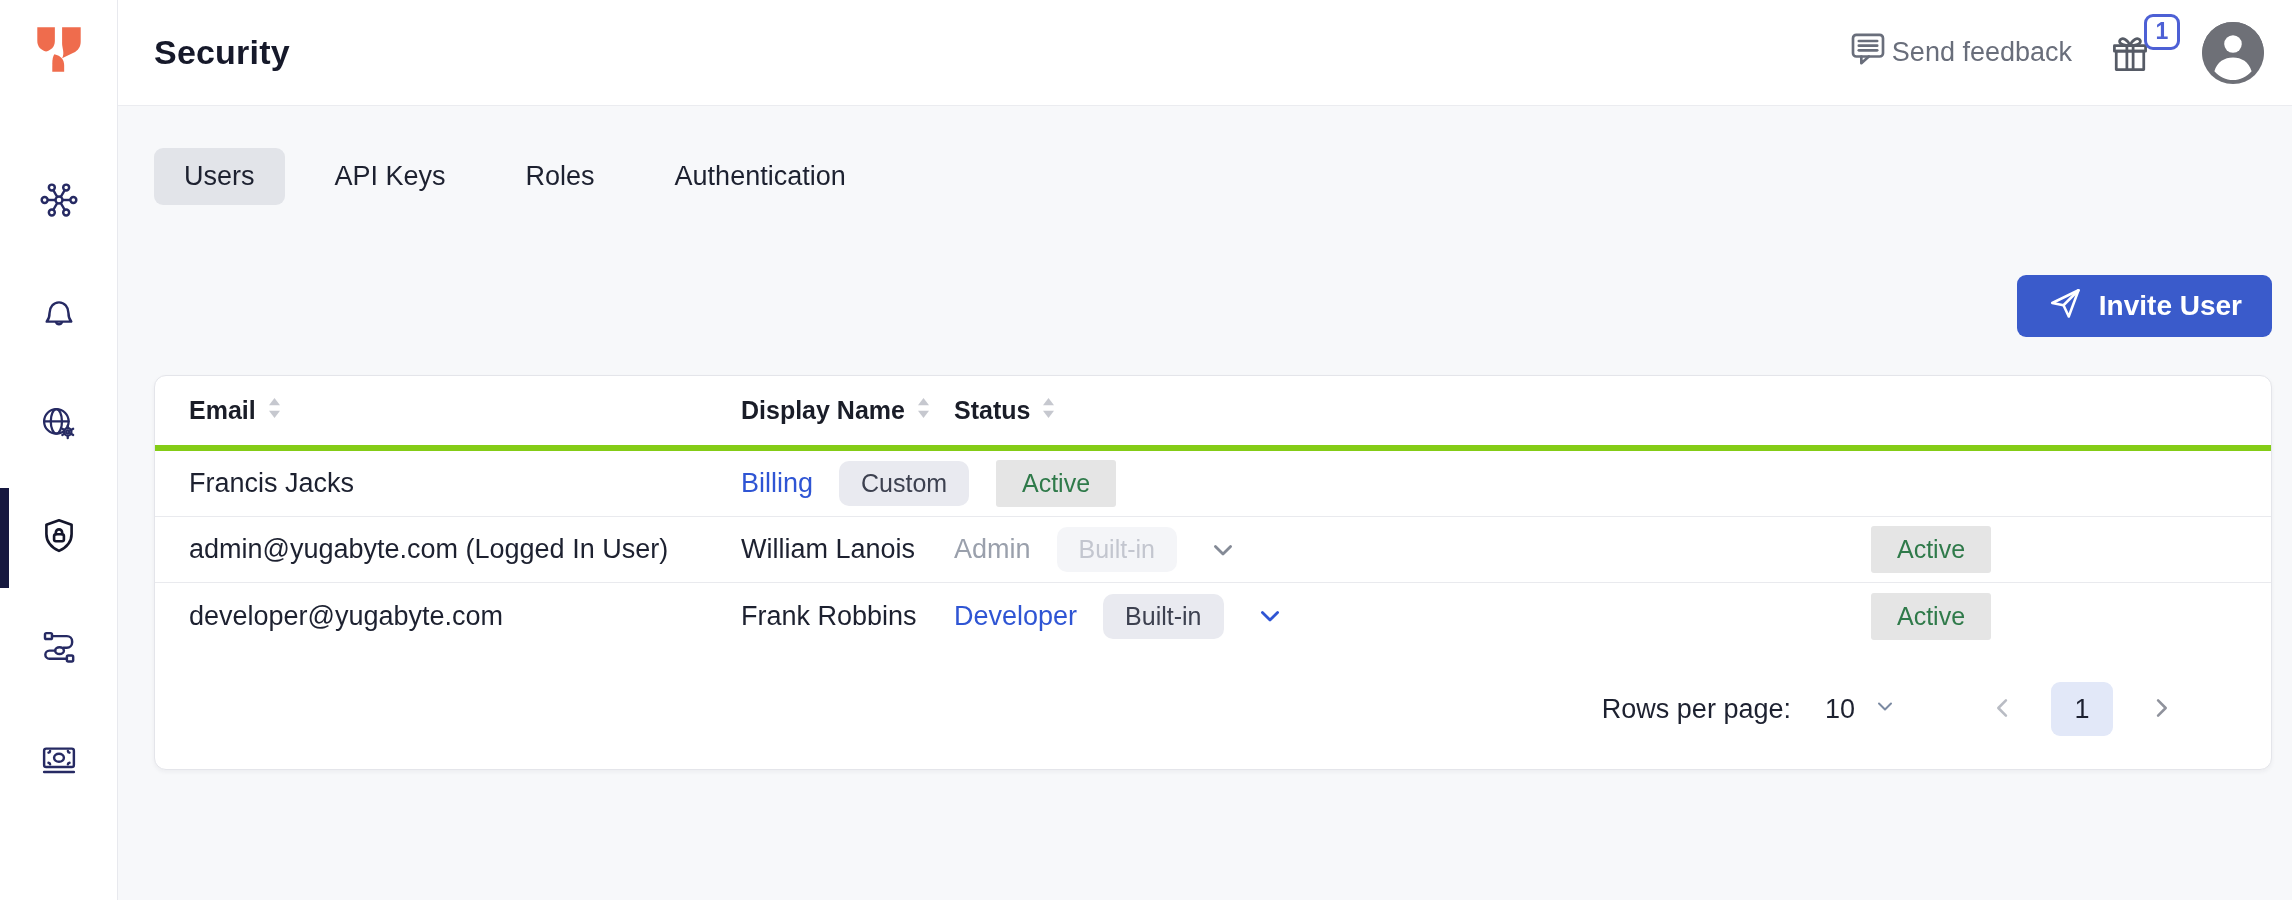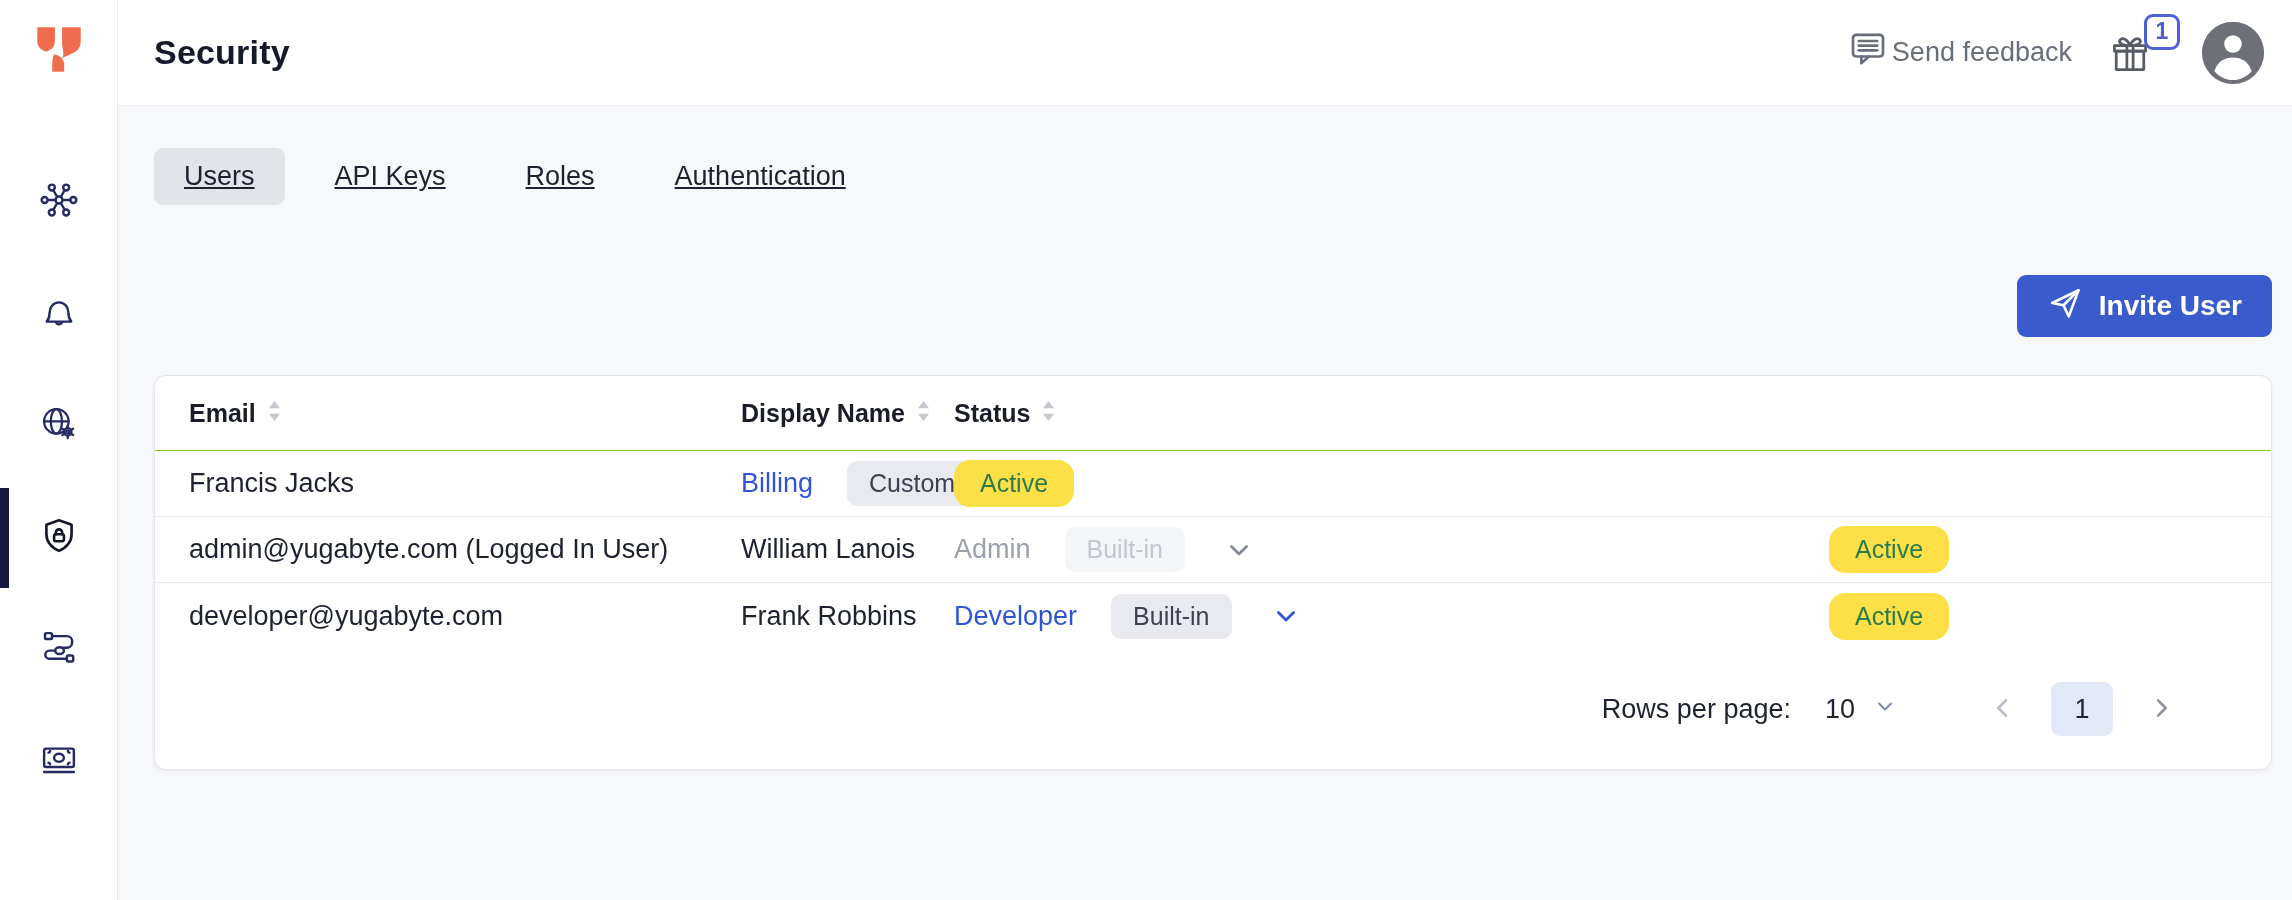--- a/index.html
+++ b/index.html
@@ -32,45 +32,45 @@
 
   .tabsbar { background:#fff; border-bottom:1px solid #e9eaee; padding:0 28px 0 36px; }
   .tabs { display:flex; gap:66px; }
   .tab { position:relative; height:113px; display:flex; align-items:center; font-size:27px; color:#1d2130; cursor:pointer; }
   .tab.active::after { content:""; position:absolute; left:0; right:0; bottom:-1px; height:6px; background:#16183f; border-radius:1px; }
 
   .content { flex:1; background:#f7f8fa; padding:0 20px 0 36px; }
 
   
   .pills { margin-top:42px; display:flex; gap:20px; }
-  .pill { font-size:27px; color:#1d2130; background:transparent; border:none; font-family:inherit; padding:13px 30px; border-radius:9px; cursor:pointer;text-decoration:underline; }
+  .pill { font-size:27px; color:#1d2130; background:transparent; border:none; font-family:inherit; padding:13px 30px; border-radius:9px; cursor:pointer; }
   .pill.active { background:#e2e4e9; }
 
   
   .actions { margin-top:70px; display:flex; justify-content:flex-end; }
   .invite { display:flex; align-items:center; gap:16px; background:#3a5bcb; color:#fff; border:none; border-radius:9px; height:62px; padding:0 30px; font-family:inherit; font-size:28px; font-weight:700; cursor:pointer; }
   .invite svg { width:36px; height:36px; }
 
   
   .card { margin-top:38px; background:#fff; border:1px solid #e4e5ea; border-radius:12px; box-shadow:0 2px 4px rgba(30,34,60,0.05); overflow:hidden; }
   .grid-row { display:grid; grid-template-columns:552px 213px 875px 1fr; align-items:center; padding-left:34px; }
-  .thead { height:75px; border-bottom:1px solid #84cc16; }
+  .thead { height:75px; border-bottom:6px solid #84cc16; }
   .th { display:flex; align-items:center; gap:12px; font-size:25px; font-weight:700; color:#1a1d28; cursor:pointer; }
   .th svg { flex-shrink:0; }
   .trow { height:66px; font-size:27px; color:#1d2130; }
   .trow:not(:last-child) { border-bottom:1px solid #e9eaee; }
-  .role-cell { display:flex; align-items:center; gap:34px; }
+  .role-cell { display:flex; align-items:center; gap:26px; }
   .role-link { font-size:27px; color:#2f55d4; background:none; border:none; font-family:inherit; cursor:pointer; padding:0; }
   .trow.disabled .role-link { color:#9aa0ac; cursor:default; }
   .role-badge { font-size:25px; color:#3d4150; background:#e9eaf0; border-radius:10px; padding:8px 22px; }
   .trow.disabled .role-badge { color:#c3c6cf; background:#f4f5f8; }
   .role-chevron { background:none; border:none; cursor:pointer; color:#2f55d4; display:flex; align-items:center; padding:0; margin-left:6px; }
   .trow.disabled .role-chevron { color:#848a96; cursor:default; }
   .role-chevron svg { width:28px; height:28px; }
-  .status-badge { display:inline-block; font-size:25px; color:#2f7a4a; background:#fde047; border-radius:16px; padding:9px 26px; }
+  .status-badge { display:inline-block; font-size:25px; color:#2f7a4a; background:#e5e5e5; border-radius:3px; padding:9px 26px;margin-left:42px; }
 
   
   .pagination { height:120px; display:flex; align-items:center; justify-content:flex-end; padding-right:96px; }
   .rpp-label { font-size:27px; color:#1d2130; }
   .rpp-select { display:flex; align-items:center; gap:18px; background:none; border:none; font-family:inherit; font-size:27px; color:#1d2130; margin-left:34px; cursor:pointer; }
   .rpp-select svg { width:24px; height:24px; color:#7b8aa2; }
   .pg-prev, .pg-next { background:none; border:none; cursor:pointer; display:flex; align-items:center; padding:0; }
   .pg-prev { margin-left:92px; color:#b9bcc4; }
   .pg-next { color:#8f929c; }
   .pg-prev svg, .pg-next svg { width:28px; height:28px; }

